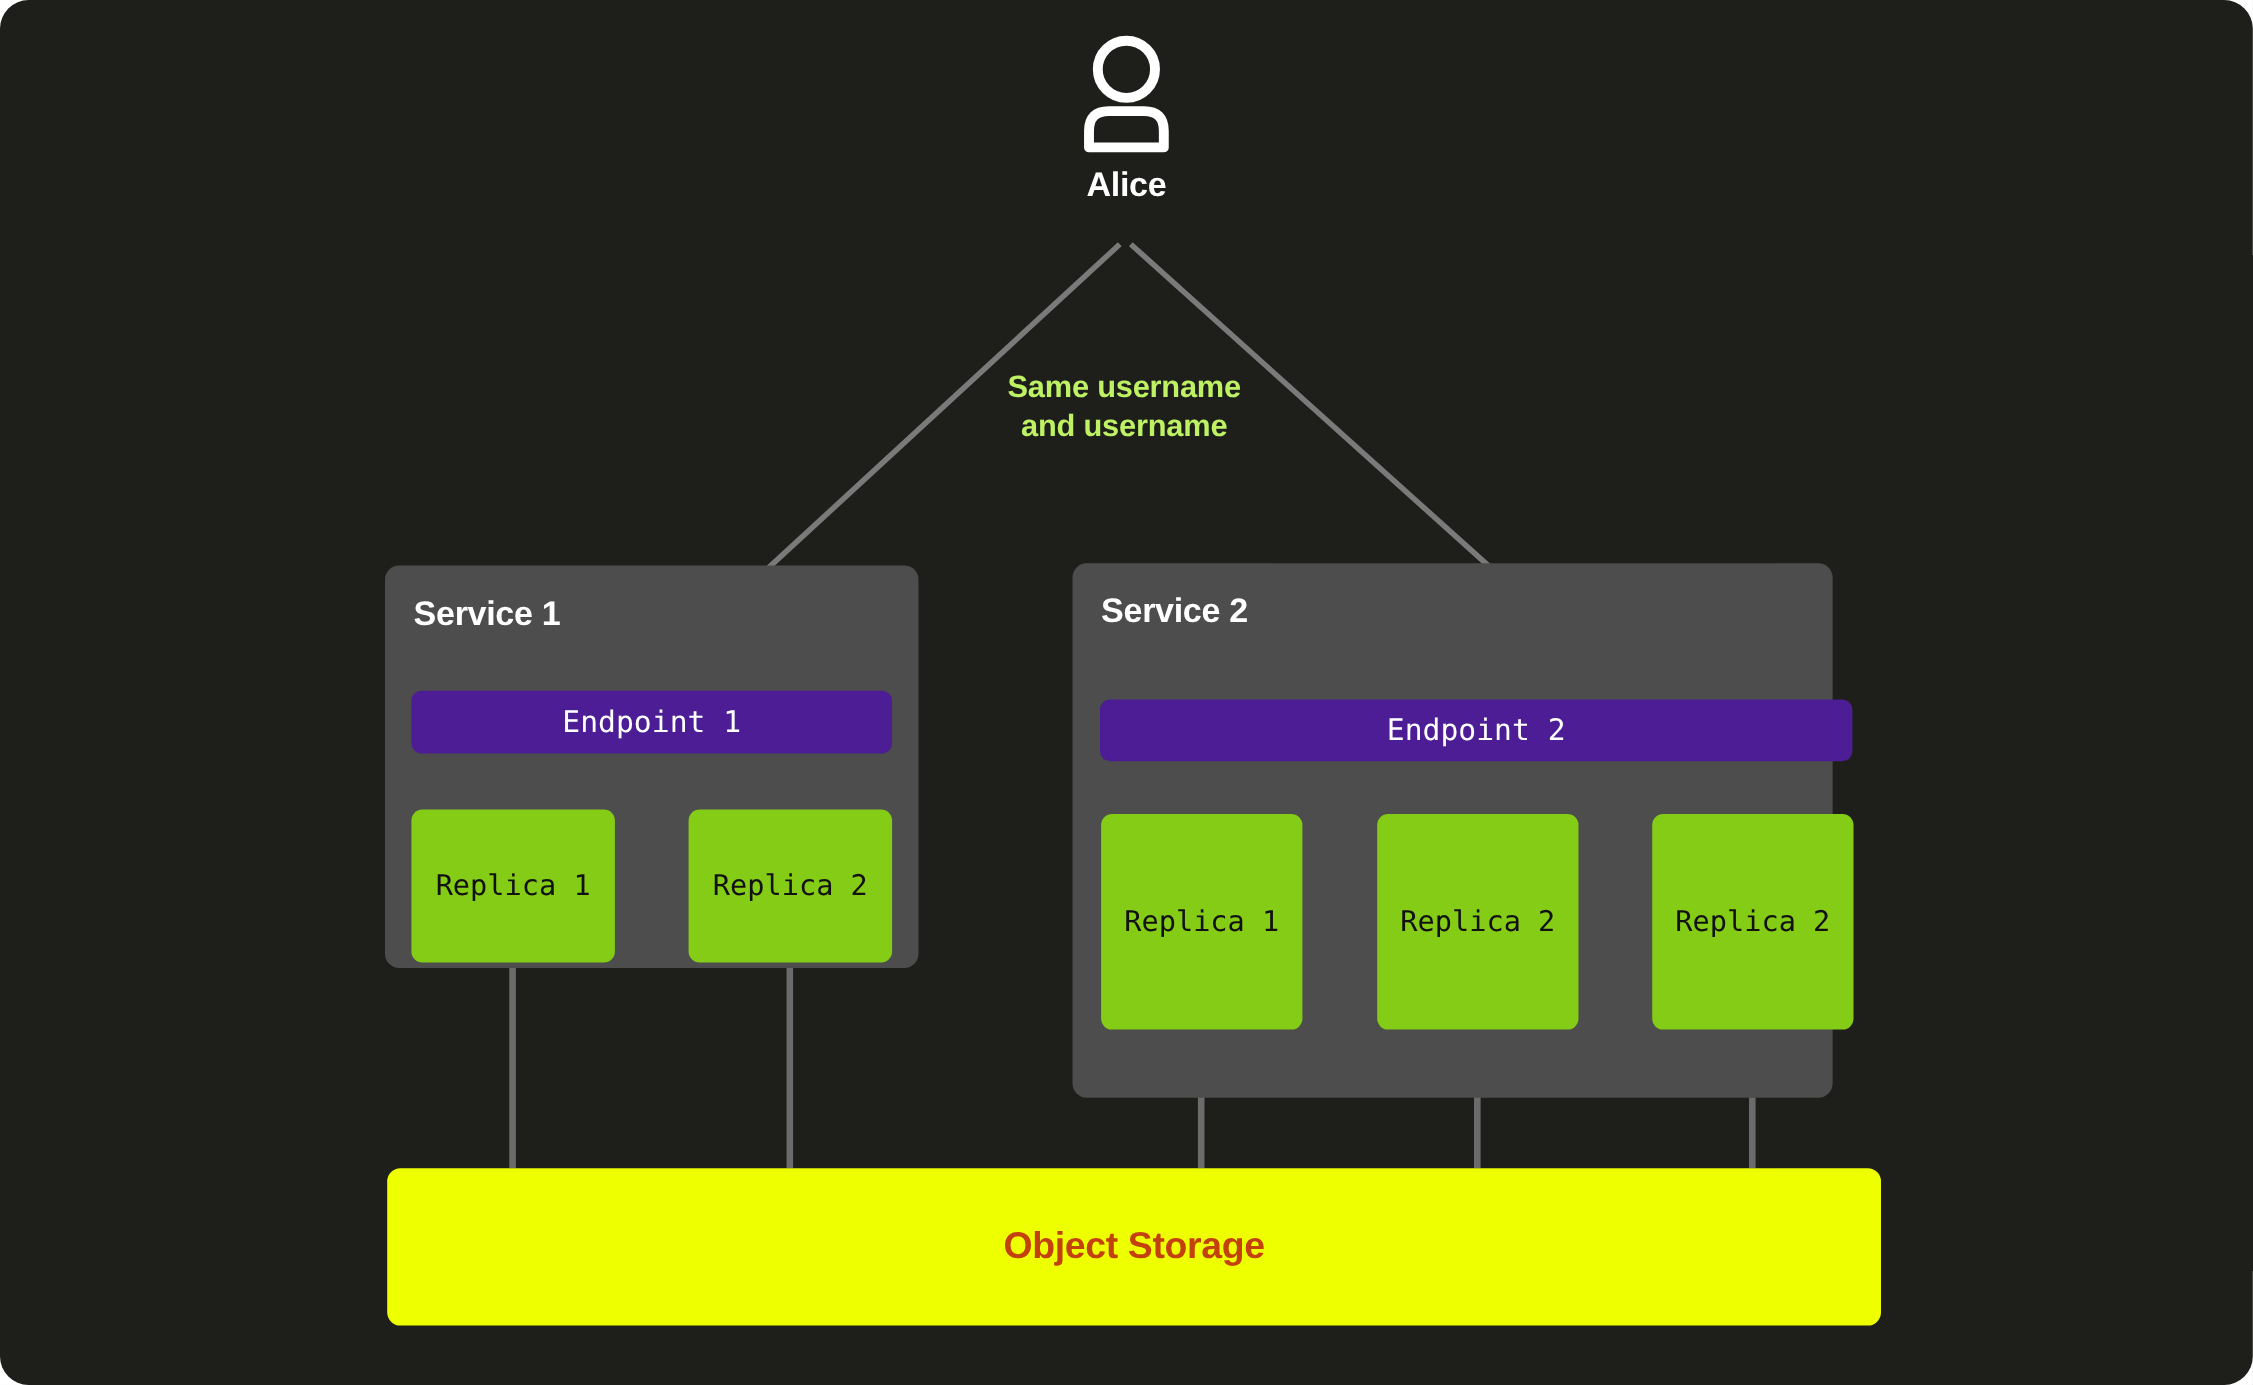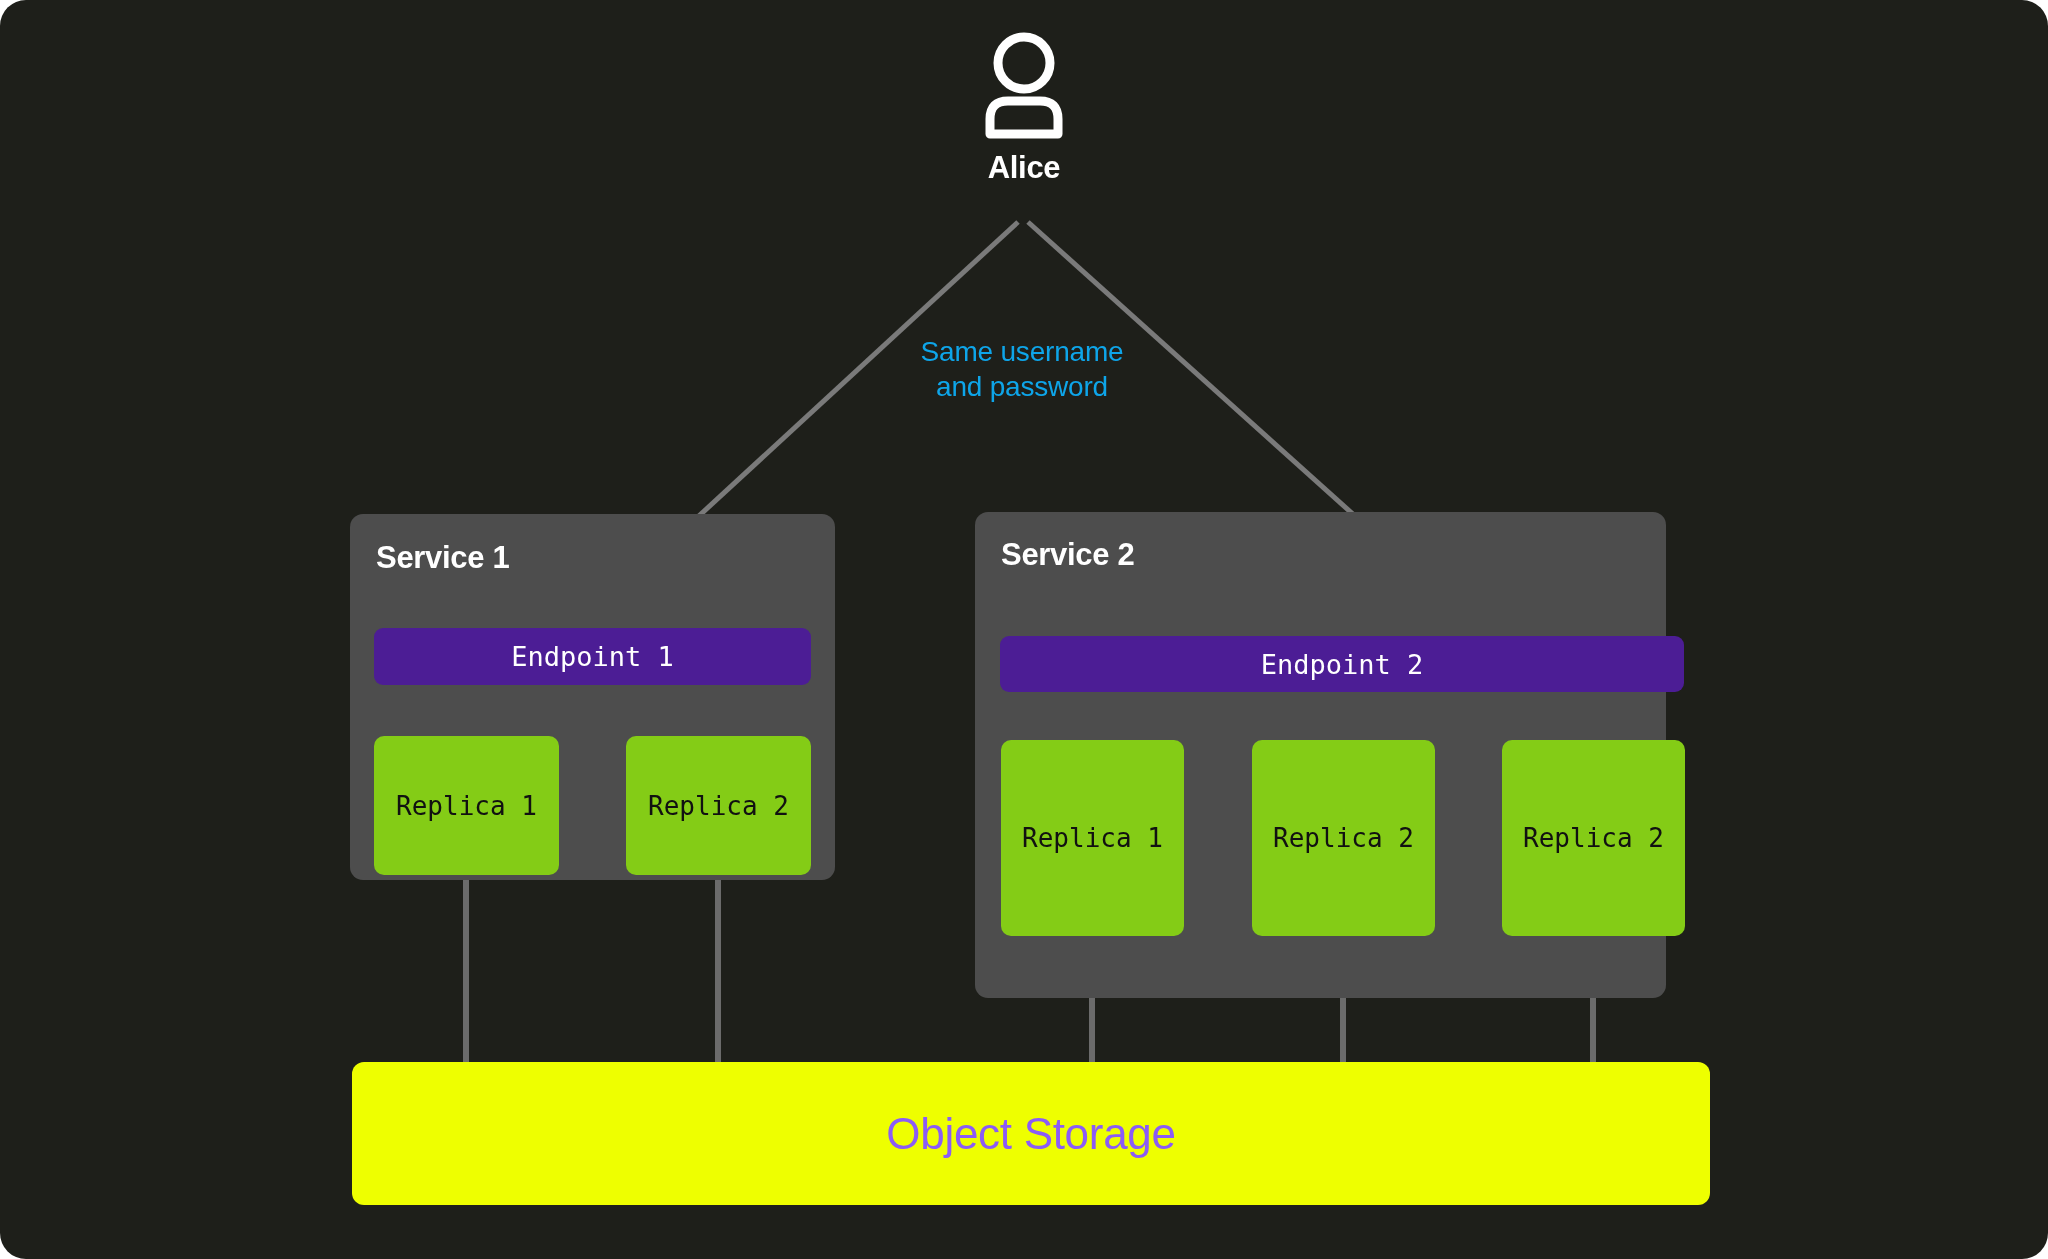--- a/index.html
+++ b/index.html
@@ -55,23 +55,23 @@
     letter-spacing: -0.3px;
   }
 
   
   #flow-note {
     position: absolute;
     left: 812px;
     top: 334px;
     width: 420px;
     text-align: center;
-    color: #0ea5e9;
+    color: #bef264;
     font-size: 28px;
-    font-weight: normal;
+    font-weight: bold;
     line-height: 1.26;
     letter-spacing: -0.2px;
   }
 
   
   .service-card {
     position: absolute;
     background: #4d4d4d;
     border-radius: 13px;
   }
@@ -129,23 +129,23 @@
     top: 1062px;
     width: 1358px;
     height: 143px;
     background: #eeff00;
     border-radius: 12px;
     display: flex;
     align-items: center;
     justify-content: center;
   }
   #storage-bar .storage-label {
-    color: #8b5cf6;
-    font-size: 44px;
-    font-weight: normal;
+    color: #c2410c;
+    font-size: 34px;
+    font-weight: bold;
     letter-spacing: -0.3px;
   }
 </style>
 </head>
 <body>
 
 <div id="canvas">
 
   <svg id="wires" viewBox="0 0 2048 1259" xmlns="http://www.w3.org/2000/svg">
 
@@ -174,21 +174,21 @@
   <div id="actor">
     <svg class="person-icon" width="84" height="110" viewBox="0 0 84 110" xmlns="http://www.w3.org/2000/svg">
       <circle cx="42" cy="33" r="26" fill="none" stroke="#ffffff" stroke-width="9"></circle>
       <path d="M8 104 L8 89 Q8 71 26 71 L58 71 Q76 71 76 89 L76 104 Z" fill="none" stroke="#ffffff" stroke-width="9" stroke-linejoin="round"></path>
     </svg>
     <div class="actor-name">Alice</div>
   </div>
 
   <div id="flow-note">
     <div>Same username</div>
-    <div>and password</div>
+    <div>and username</div>
   </div>
 
   <div class="service-card" id="service-1">
     <div class="service-title">Service 1</div>
     <div class="endpoint" id="endpoint-1">Endpoint 1</div>
     <div class="replica" id="s1-replica-1">Replica 1</div>
     <div class="replica" id="s1-replica-2">Replica 2</div>
   </div>
 
   <div class="service-card" id="service-2">

